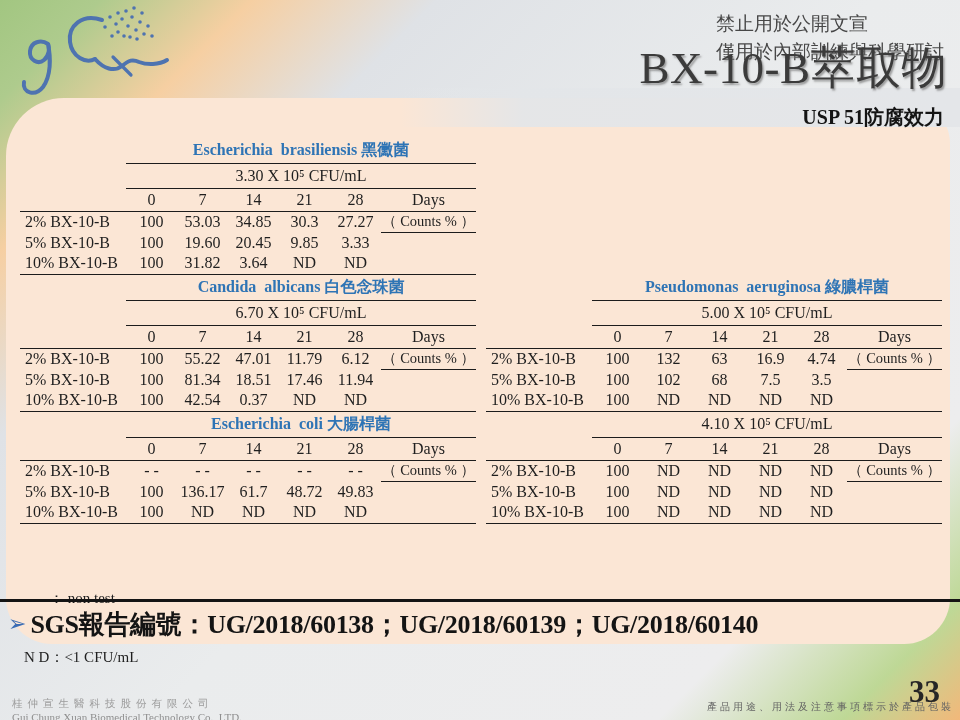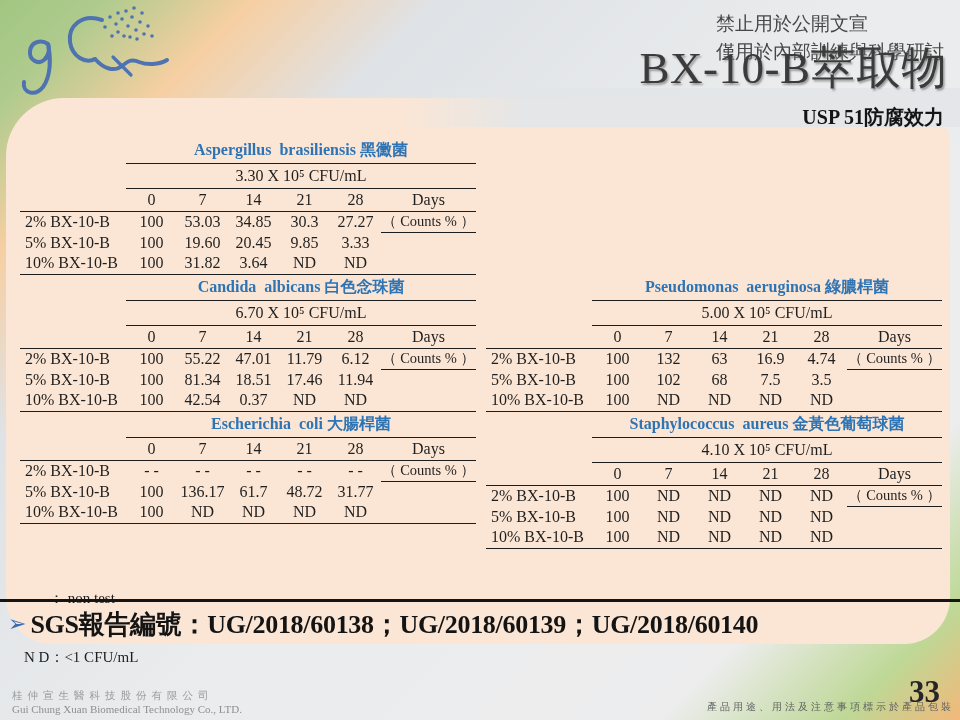--- a/index.html
+++ b/index.html
@@ -66,21 +66,21 @@
   .notes { position:absolute; left:24px; top:550px; font-size:15px;
     line-height:1.3; color:#1f1f1f; white-space:pre; }
 
   .sgs-bar { position:absolute; left:0; top:599px; width:960px;
     border-top:3px solid #141414; padding:5px 0 0 8px; white-space:nowrap; }
   .sgs-bullet { color:#3b6db5; font-size:22px; vertical-align:2px; }
   .sgs-text { font-size:26px; font-weight:bold; color:#141414; letter-spacing:-0.3px; }
 
   .company { position:absolute; left:12px; top:689px; }
   .company-zh { font-family:"Liberation Sans","DejaVu Sans",sans-serif;
-    font-size:10.5px; letter-spacing:5px; color:#9b9b9b; white-space:nowrap; }
+    font-size:10.5px; letter-spacing:5px; color:#9b9b9b; white-space:nowrap;margin-top:8px; }
   .company-en { font-size:11px; color:#8f8f8f; white-space:nowrap; }
 
   .page-num { position:absolute; right:20px; top:674px; font-size:31px;
     color:#262626; font-weight:bold; z-index:4; }
   .pkg-notice { position:absolute; right:6px; top:700px; font-size:10px;
     letter-spacing:3px; color:#636363; white-space:nowrap; z-index:3; }
 </style>
 </head>
 <body>
 
@@ -136,21 +136,21 @@
               <col class="c-d">
               <col class="c-d">
               <col class="c-d">
               <col class="c-d">
               <col class="c-d">
               <col class="c-note">
             </colgroup>
             <tbody>
               <tr class="t-title">
                 <td></td>
-                <td colspan="6" class="rule-b title-cell"><span class="latin">Aspergillus brasiliensis</span> <span class="zh">黑黴菌</span></td>
+                <td colspan="6" class="rule-b title-cell"><span class="latin">Escherichia brasiliensis</span> <span class="zh">黑黴菌</span></td>
               </tr>
               <tr class="t-cfu">
                 <td></td>
                 <td colspan="6" class="rule-b cfu-cell">3.30 X 10⁵ CFU/mL</td>
               </tr>
               <tr class="t-head">
                 <td class="rule-b"></td>
                 <td class="rule-b">0</td>
                 <td class="rule-b">7</td>
                 <td class="rule-b">14</td>
@@ -280,21 +280,21 @@
                 <td class="val">- -</td>
                 <td class="val">- -</td>
                 <td class="counts rule-b">（ Counts % ）</td>
               </tr>
               <tr class="t-data">
                 <td class="lbl">5% BX-10-B</td>
                 <td class="val">100</td>
                 <td class="val">136.17</td>
                 <td class="val">61.7</td>
                 <td class="val">48.72</td>
-                <td class="val">31.77</td>
+                <td class="val">49.83</td>
                 <td class=""></td>
               </tr>
               <tr class="t-data">
                 <td class="lbl rule-b">10% BX-10-B</td>
                 <td class="val rule-b">100</td>
                 <td class="val rule-b">ND</td>
                 <td class="val rule-b">ND</td>
                 <td class="val rule-b">ND</td>
                 <td class="val rule-b">ND</td>
                 <td class="rule-b"></td>
@@ -366,24 +366,20 @@
             <colgroup>
               <col class="c-lbl">
               <col class="c-d">
               <col class="c-d">
               <col class="c-d">
               <col class="c-d">
               <col class="c-d">
               <col class="c-note">
             </colgroup>
             <tbody>
-              <tr class="t-title">
-                <td></td>
-                <td colspan="6" class="rule-b title-cell"><span class="latin">Staphylococcus aureus</span> <span class="zh">金黃色葡萄球菌</span></td>
-              </tr>
               <tr class="t-cfu">
                 <td></td>
                 <td colspan="6" class="rule-b cfu-cell">4.10 X 10⁵ CFU/mL</td>
               </tr>
               <tr class="t-head">
                 <td class="rule-b"></td>
                 <td class="rule-b">0</td>
                 <td class="rule-b">7</td>
                 <td class="rule-b">14</td>
                 <td class="rule-b">21</td>

